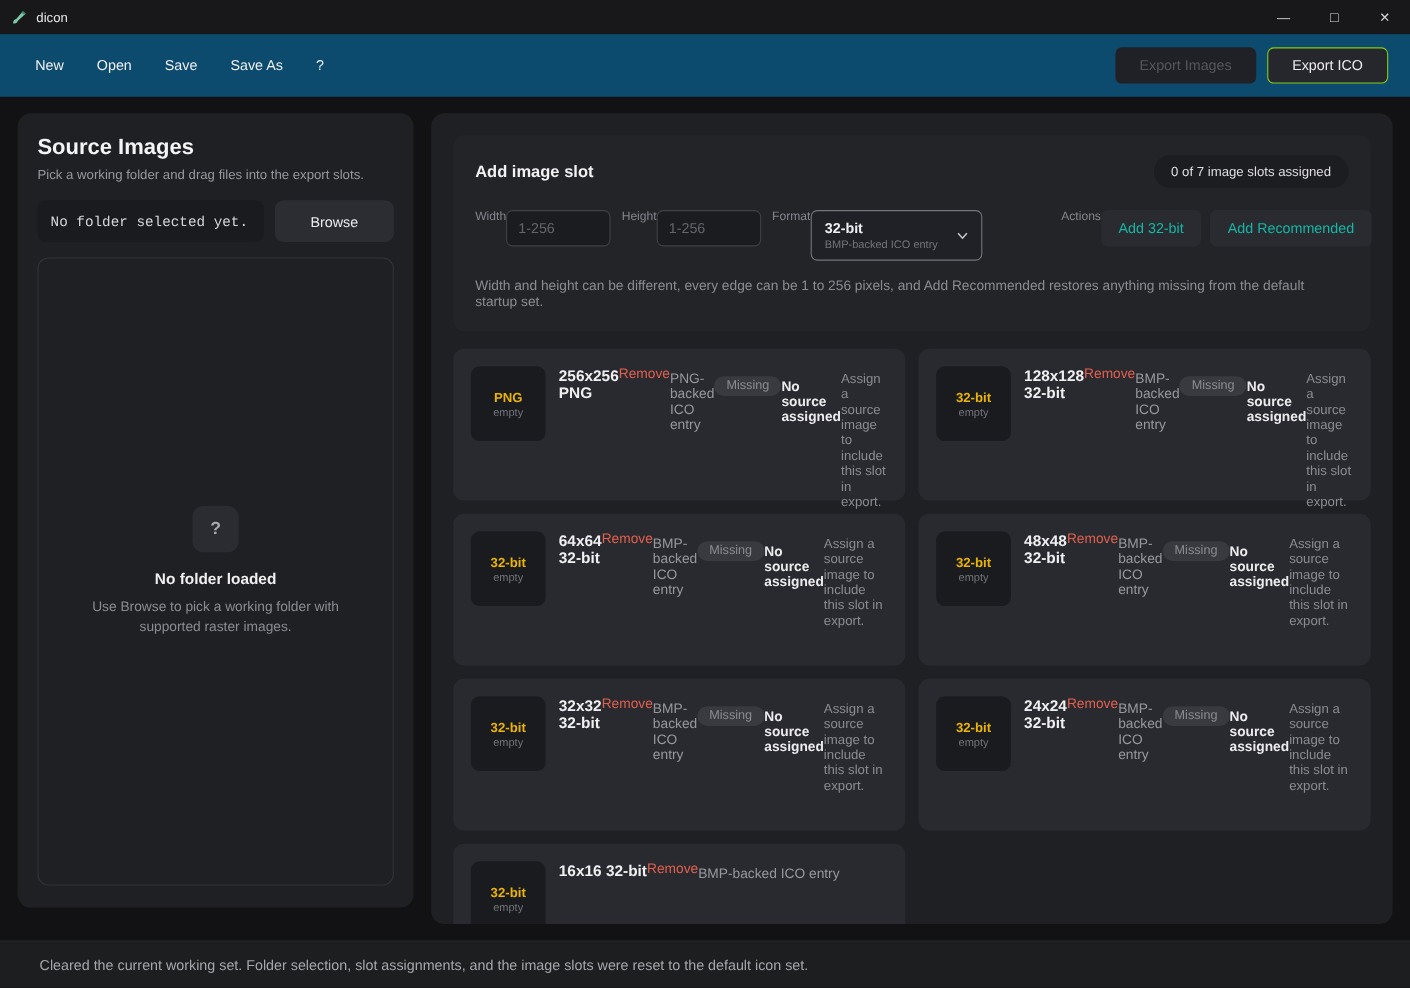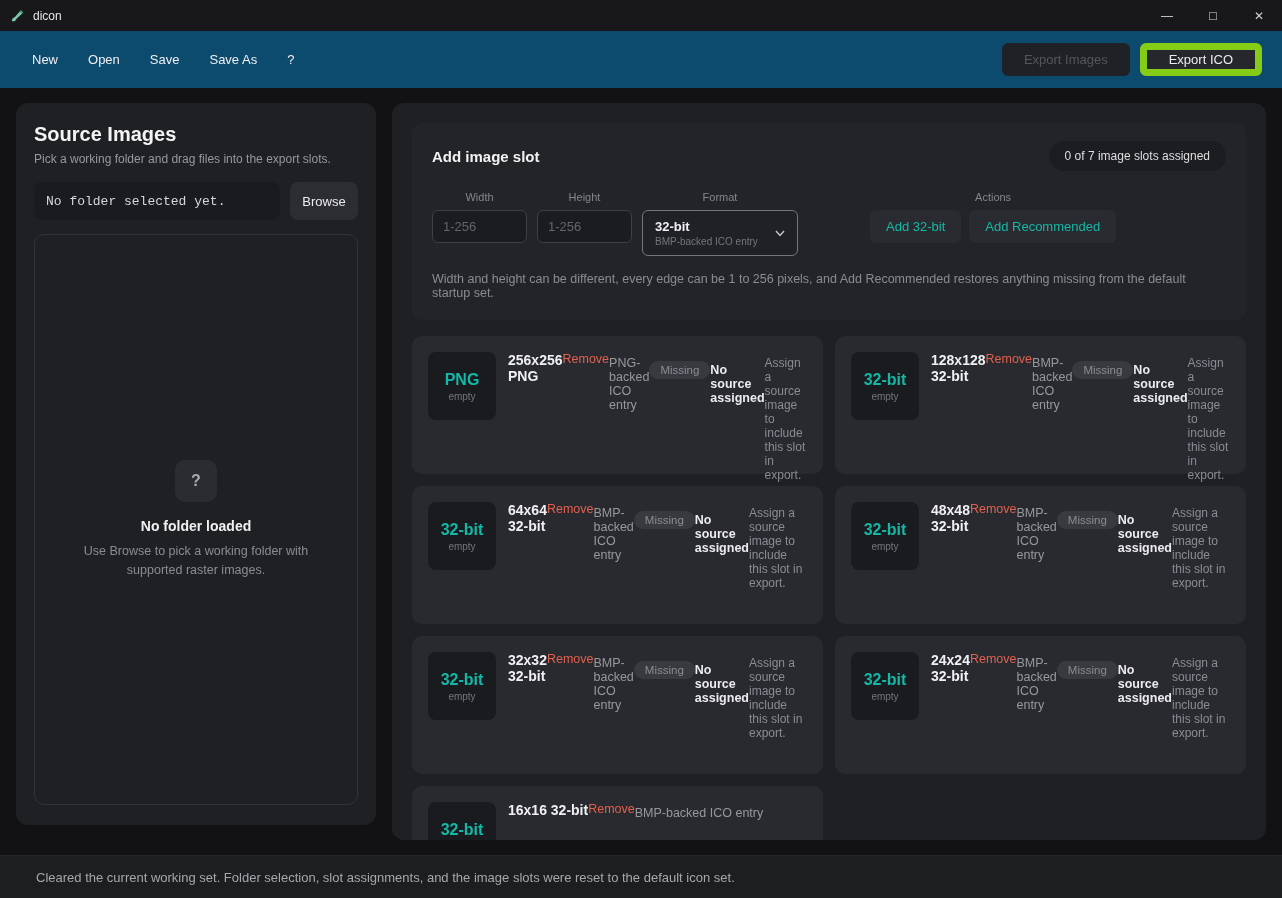--- a/index.html
+++ b/index.html
@@ -21,75 +21,75 @@
   
   .menubar { height:57px; background:#0c4a6e; display:flex; align-items:center;
              padding:0 20px 0 32px; }
   .menu-items { display:flex; gap:30px; align-items:center; }
   .menu-item { font-size:13px; color:#f0f0f2; cursor:default; }
   .menu-actions { margin-left:auto; display:flex; gap:10px; }
   .btn { height:33px; border-radius:6px; font-size:13px; display:flex; align-items:center;
          justify-content:center; padding:0 22px; border:none; cursor:default;
          font-family:inherit; white-space:nowrap; }
   .btn-muted { background:#202126; color:#55565c; }
-  .btn-primary { background:#26272c; border:7px solid #84cc16; color:#ececee;text-align:center; }
+  .btn-primary { background:#26272c; border:1px solid #84cc16; color:#ececee;text-align:center; }
 
   
   .main { display:flex; gap:16px; padding:15px 16px; height:767px; align-items:flex-start; }
   .panel { background:#1f2024; border-radius:12px; }
 
   
   .left-panel { width:360px; height:722px; padding:20px 18px; display:flex; flex-direction:column; }
   .lp-title { font-size:20px; font-weight:bold; color:#f4f4f6; margin-bottom:6px; }
   .lp-sub { font-size:12px; color:#97989e; margin-bottom:16px; }
   .folder-row { display:flex; gap:10px; margin-bottom:14px; }
   .folder-field { flex:1; height:38px; background:#1a1b1f; border:none; border-radius:8px;
                   padding:0 12px; color:#d6d7da; font-size:13px; font-family:Liberation Mono, monospace; }
-  .browse-btn { width:68px; height:38px; background:#2c2d32; border:none; border-radius:8px;
+  .browse-btn { width:108px; height:38px; background:#2c2d32; border:none; border-radius:8px;
                 color:#ececee; font-size:13px; font-family:inherit; cursor:default; }
   .hint-pill { align-self:flex-start; background:#27282d; border-radius:999px; padding:8px 15px;
                font-size:12px; color:#8b8c92; margin-bottom:18px; }
   .empty-box { flex:1; border:1px solid #313238; border-radius:10px; display:flex;
                flex-direction:column; align-items:center; justify-content:center;
                text-align:center; padding:20px; }
   .q-icon { width:42px; height:42px; border-radius:10px; background:#2b2c31;
             display:flex; align-items:center; justify-content:center;
             font-size:16px; font-weight:bold; color:#a9aab0; margin-bottom:16px; }
   .empty-title { font-size:14px; font-weight:bold; color:#f0f0f2; margin-bottom:8px; }
   .empty-text { font-size:12.5px; color:#8b8c92; line-height:1.5; max-width:250px; }
 
   
   .right-panel { flex:1; height:737px; padding:20px; overflow:hidden; }
   .add-card { background:#232428; border-radius:10px; padding:18px 20px 20px 20px; }
   .add-head { display:flex; align-items:center; justify-content:space-between; margin-bottom:20px; }
   .add-title { font-size:15px; font-weight:bold; color:#f2f2f4; }
   .assigned-badge { background:#1c1d21; border-radius:999px; padding:8px 16px;
                     font-size:12px; color:#dfdfe2; }
   .fields-row { display:flex; align-items:flex-start; gap:10px; margin-bottom:16px; }
-  .field-group { display:flex; flex-direction:column;align-items:center; }
+  .field-group { display:flex; flex-direction:row; }
   .field-group label { font-size:11px; color:#85868c; margin-bottom:7px; }
   .num-input { width:95px; height:33px; background:#1b1c20; border:1px solid #3f4046;
                border-radius:6px; padding:0 10px; color:#e8e8ea; font-size:13px; font-family:inherit; }
   .num-input::placeholder { color:#64656b; }
   .format-select { width:156px; min-height:46px; background:#202126; border:1px solid #74757b;
                    border-radius:6px; display:flex; align-items:center; padding:6px 10px 6px 12px; cursor:default; }
   .fs-value { font-size:13px; font-weight:600; color:#f0f0f2; }
   .fs-sub { font-size:10px; color:#74757b; margin-top:2px; }
   .chevron { margin-left:auto; flex-shrink:0; }
   .actions-group { margin-left:62px; }
   .actions-row { display:flex; gap:8px; }
   .btn-action { background:#2a2b30; color:#14b8a6; padding:0 16px; }
   .add-help { font-size:12.5px; color:#8b8c92; }
 
   .slot-grid { display:grid; grid-template-columns:1fr 1fr; gap:12px; margin-top:16px; }
   .slot-card { display:flex; gap:12px; background:#292a2f; border-radius:10px;
                padding:16px; height:138px; }
   .thumb { width:68px; height:68px; background:#1a1b1f; border-radius:8px; flex-shrink:0;
            display:flex; flex-direction:column; align-items:center; justify-content:center; }
-  .thumb-label { font-size:16px; font-weight:bold; color:#14b8a6; }
+  .thumb-label { font-size:12px; font-weight:bold; color:#eab308; }
   .thumb-sub { font-size:10px; color:#74757b; margin-top:2px; }
   .slot-body { flex:1; display:flex; flex-direction:row; min-width:0; }
   .slot-head { display:flex; justify-content:space-between; align-items:flex-start; }
   .slot-title { font-size:14px; font-weight:bold; color:#f0f0f2; }
   .remove-link { font-size:12.5px; color:#e2604e; cursor:pointer; }
   .slot-subtitle { font-size:12.5px; color:#97989e; margin-top:4px; }
   .missing-badge { display:inline-block; align-self:flex-start; font-size:11.5px; color:#8b8c92;
                    background:#393a40; padding:3px 11px; border-radius:999px; margin-top:9px; }
   .slot-status { font-size:12.5px; font-weight:bold; color:#ececee; margin-top:11px; }
   .slot-hint { font-size:12px; color:#8b8c92; margin-top:4px; }

